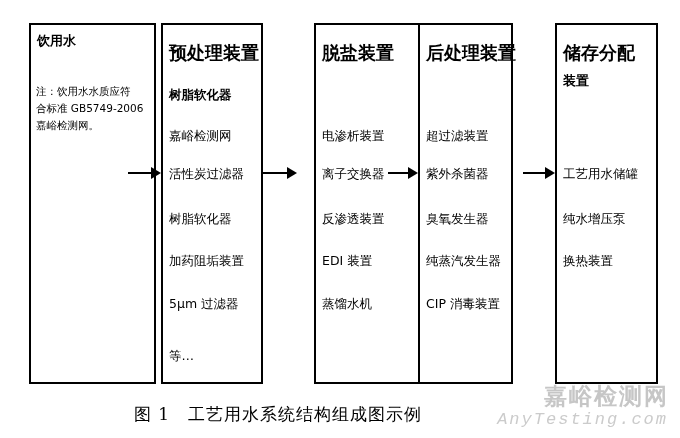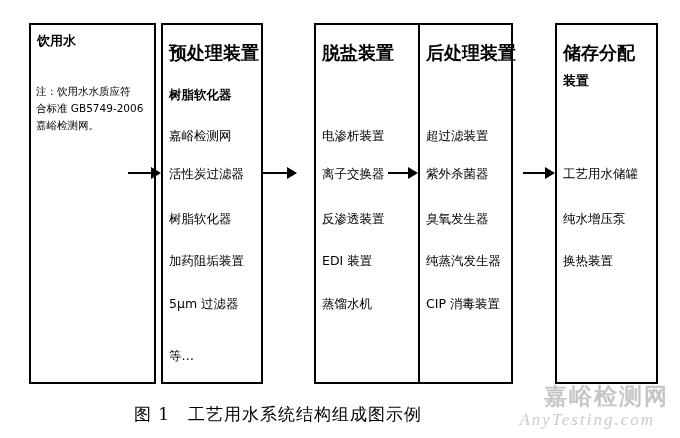--- a/index.html
+++ b/index.html
@@ -45,22 +45,22 @@
 
   .caption {
     position:absolute; left:0; top:403px; width:556px; text-align:center;
     font-family:"DejaVu Serif", serif; font-size:17px; letter-spacing:1px;
   }
   .wm-cn {
     position:absolute; top:382px; right:11px; font-size:23px; line-height:28px;
     font-weight:bold; color:#c6c6c6; letter-spacing:2px; white-space:nowrap;
   }
   .wm-en {
-    position:absolute; top:410px; right:25px; font-size:17px; font-style:italic;
-    font-family:Liberation Serif, serif; color:#cbcbcb; letter-spacing:2px; white-space:nowrap;
+    position:absolute; top:410px; right:12px; font-size:17px; font-style:italic;
+    font-family:Liberation Mono, monospace; color:#cbcbcb; letter-spacing:2px; white-space:nowrap;
   }
 </style>
 </head>
 <body>
 
 <div class="canvas">
 
   <div class="fbox b1">
     <span class="t bold y-title1">饮用水</span>
     <div class="note">

